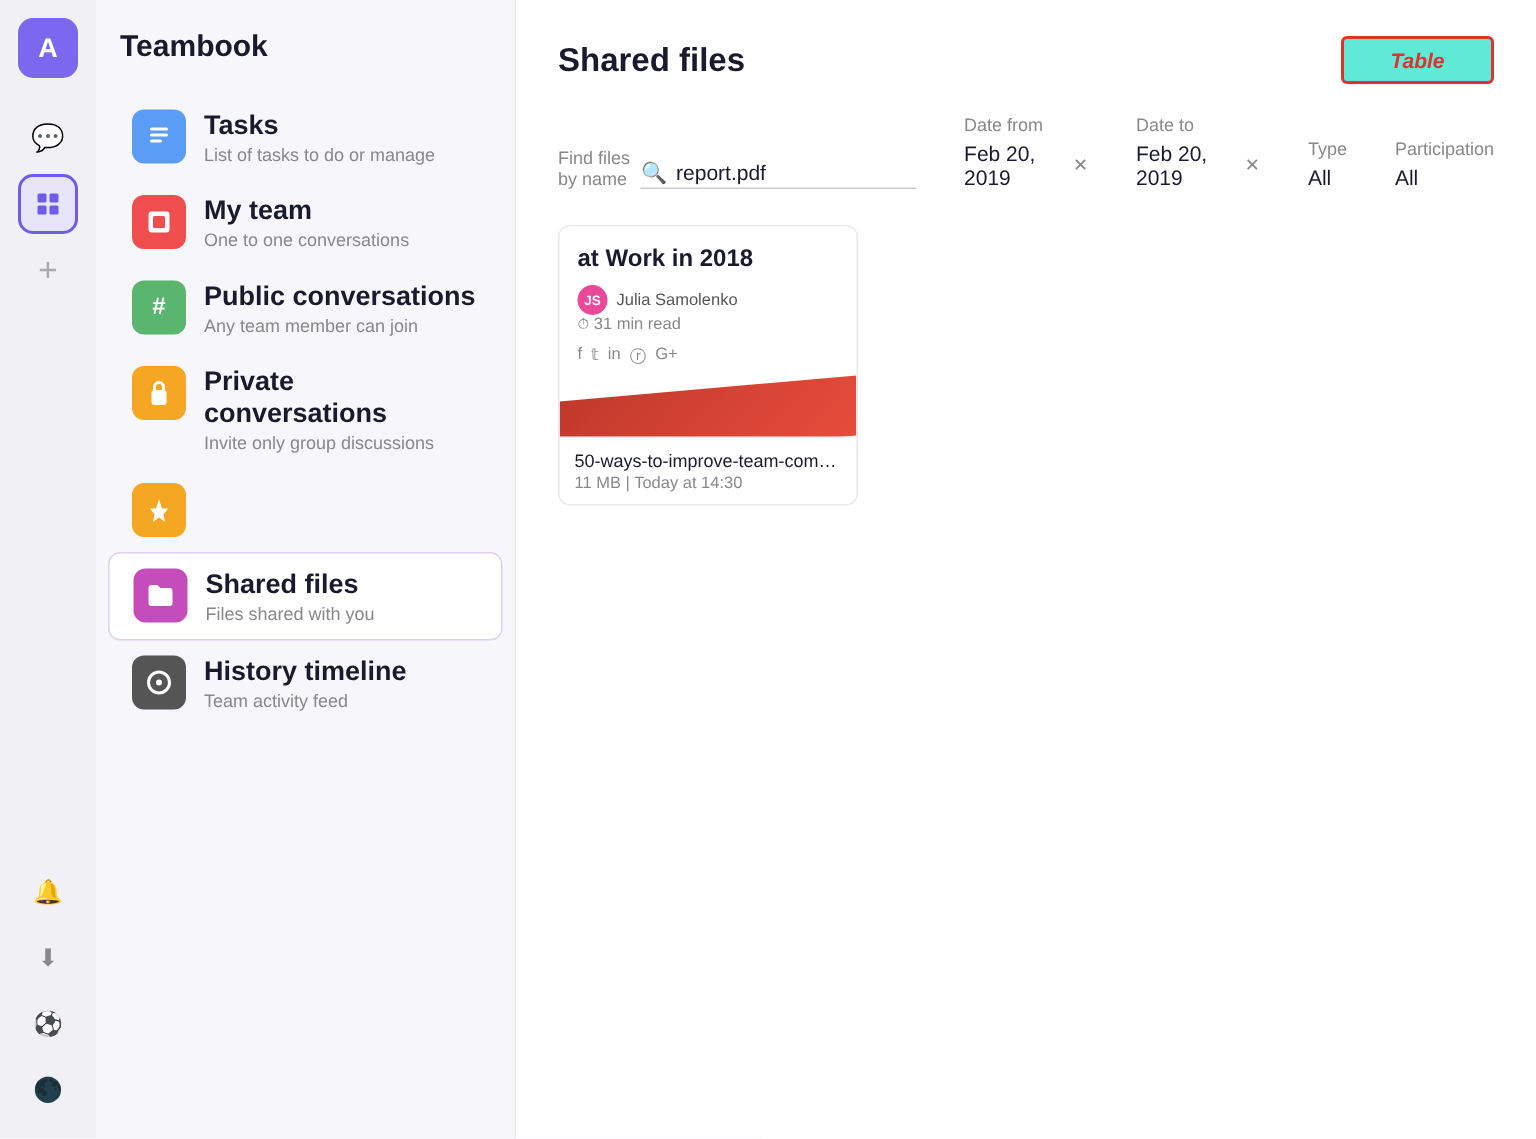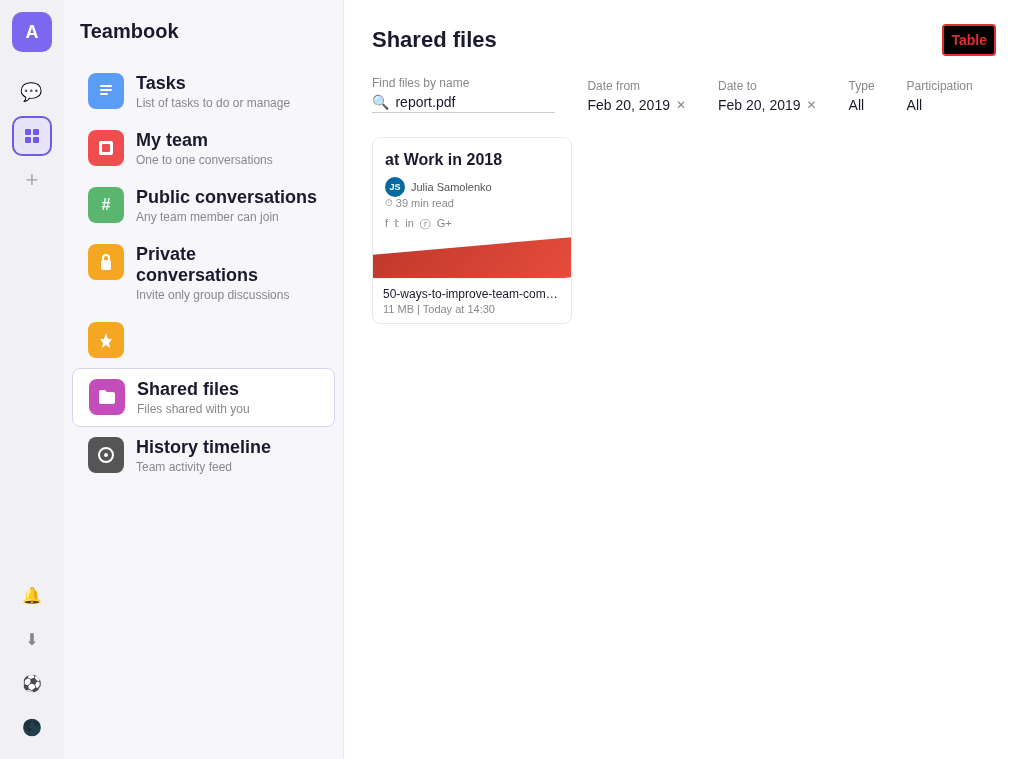--- a/index.html
+++ b/index.html
@@ -97,40 +97,41 @@
     .main-header {
       display: flex; align-items: center; justify-content: space-between;
       margin-bottom: 20px;
     }
     .main-title {
       font-size: 22px; font-weight: 700; color: #1a1a2e;
     }
     .table-button {
       border: 2px solid #e03030;
       color: #e03030;
-      background: #000000;
+      background: #5eead4;
       font-size: 14px; font-weight: 600;
-      padding: 6px 7px;
+      padding: 6px 31px;
       border-radius: 4px;
       cursor: pointer;
+      font-style: italic;
     }
 
     
     .filters-row {
       display: flex; align-items: flex-end; gap: 32px;
       margin-bottom: 24px;
     }
     .filter-group { display: flex; flex-direction: column; gap: 4px; }
     .filter-label { font-size: 12px; color: #888; }
     .filter-value {
       font-size: 14px; color: #1a1a2e;
       display: flex; align-items: center; gap: 4px;
     }
     .search-group {
-      display: flex; flex-direction: column; gap: 4px;
+      display: flex; flex-direction: row; gap: 4px; align-items: flex-end;
     }
     .search-input-wrapper {
       display: flex; align-items: center; gap: 6px;
       border-bottom: 1.5px solid #ccc; padding-bottom: 2px;
     }
     .search-input {
       border: none; outline: none; font-size: 14px; color: #1a1a2e;
       background: transparent; width: 160px;
     }
     .search-icon-svg { color: #aaa; font-size: 14px; }
@@ -161,21 +162,21 @@
     .file-thumb-title {
       font-size: 16px; font-weight: 800; color: #1a1a2e;
       line-height: 1.2;
     }
     .file-thumb-author {
       display: flex; align-items: center; gap: 6px;
       margin-top: 8px;
     }
     .author-avatar {
       width: 20px; height: 20px; border-radius: 50%;
-      background: #0369a1; display: flex; align-items: center; justify-content: center;
+      background: #ec4899; display: flex; align-items: center; justify-content: center;
       font-size: 9px; color: white; font-weight: bold;
     }
     .author-name { font-size: 11px; color: #555; }
     .read-time { font-size: 11px; color: #888; display: flex; align-items: center; gap: 3px; }
     .social-icons { display: flex; gap: 6px; margin-top: 8px; }
     .social-icon { font-size: 11px; color: #888; }
     .file-thumb-strip {
       position: absolute; bottom: 0; right: 0; left: 0; height: 40px;
       background: linear-gradient(135deg, #c0392b 0%, #e74c3c 100%);
       transform: skewY(-5deg) translateY(8px);
@@ -351,21 +352,21 @@
   <div class="files-grid">
     <div class="file-card">
       <div class="file-thumbnail">
         <div class="file-thumb-title">at Work in 2018</div>
         <div class="file-thumb-author">
           <div class="author-avatar">JS</div>
           <span class="author-name">Julia Samolenko</span>
         </div>
         <div class="read-time">
           <span style="font-size:10px;">⏱</span>
-          <span>39 min read</span>
+          <span>31 min read</span>
         </div>
         <div class="social-icons">
           <span class="social-icon">f</span>
           <span class="social-icon">𝕥</span>
           <span class="social-icon">in</span>
           <span class="social-icon">ⓡ</span>
           <span class="social-icon">G+</span>
         </div>
         <div class="file-thumb-strip"></div>
       </div>

